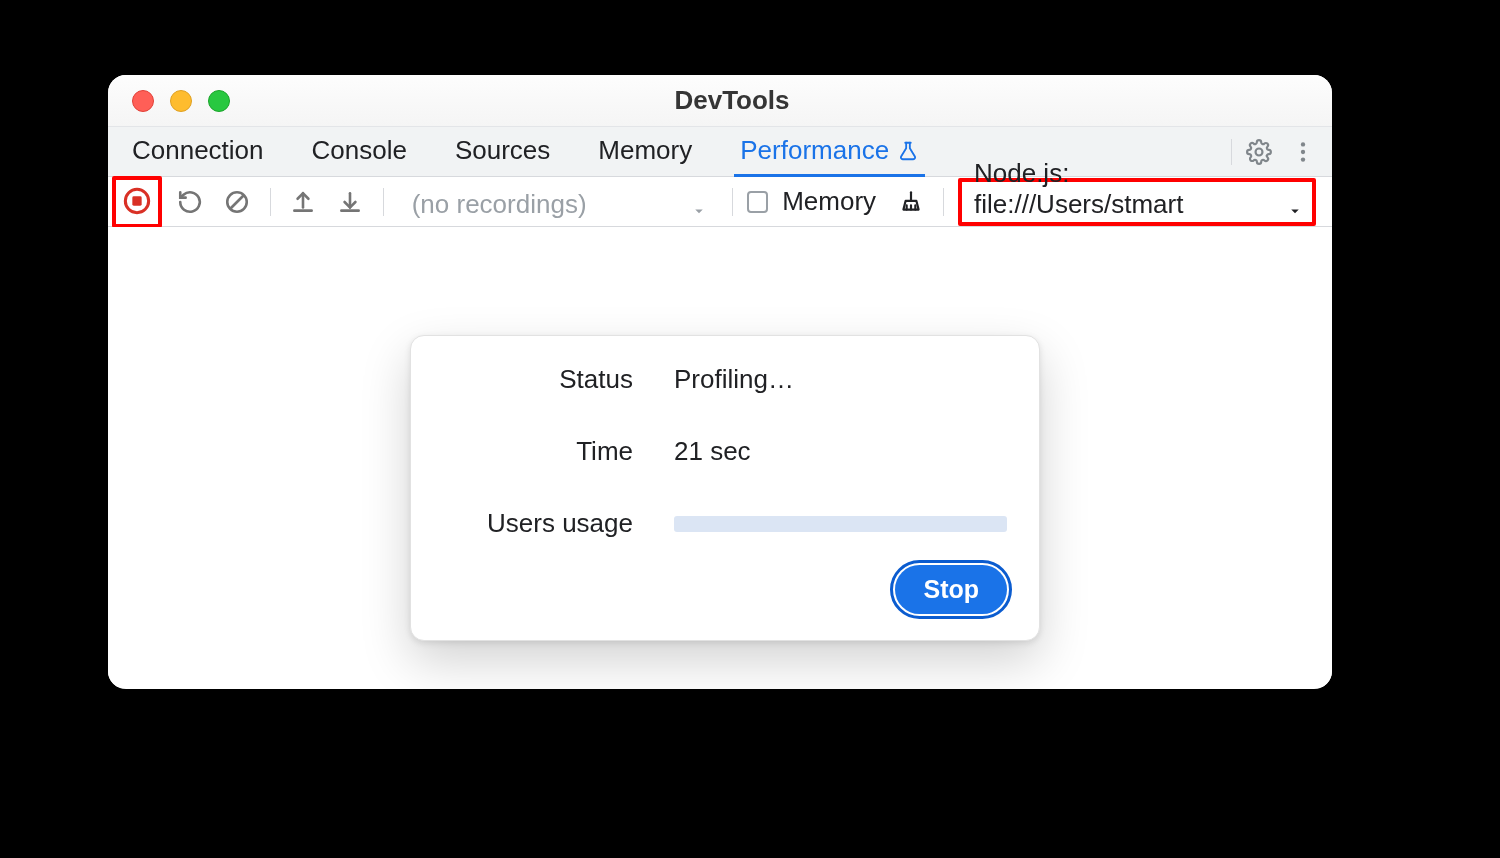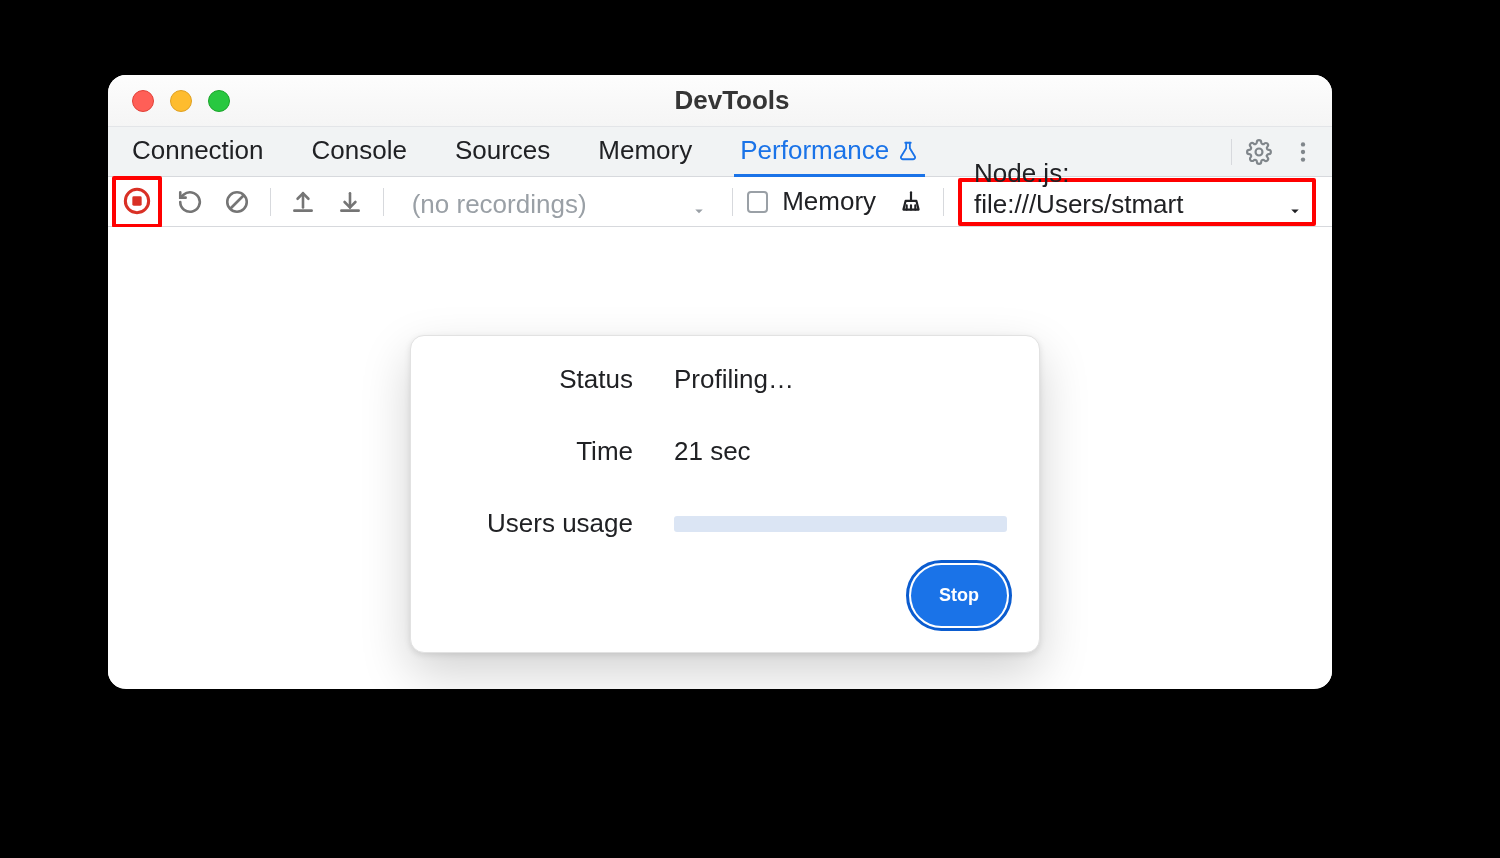--- a/index.html
+++ b/index.html
@@ -77,22 +77,22 @@
     position:absolute; left:302px; top:108px; width:630px;
     background:#fff; border:1px solid #e2e2e2; border-radius:14px;
     box-shadow: 0 20px 50px rgba(0,0,0,.18), 0 2px 6px rgba(0,0,0,.1);
     padding:28px 32px 26px;
   }
   .grid { display:grid; grid-template-columns: 190px 1fr; row-gap:14px; column-gap:18px; align-items:center; font-size:26px; color:#202124;gap:41px; }
   .grid .lab { text-align:right; }
   .bar { height:16px; background:#dbe5f4; border-radius:3px; width:100%; }
   .modal-actions { display:flex; justify-content:flex-end; margin-top:26px; }
   .stop-btn {
-    font-size:18px; font-weight:700; color:#fff; background:#1a73e8;
-    border:none; padding:20px 28px; border-radius:999px; cursor:pointer;
+    font-size:25px; font-weight:700; color:#fff; background:#1a73e8;
+    border:none; padding:10px 28px; border-radius:999px; cursor:pointer;
     outline:3px solid #0b5ccf; outline-offset:2px;
   }
 
   svg { display:block; }
 </style>
 </head>
 <body>
 
 <div class="stage">
   <div class="window">

